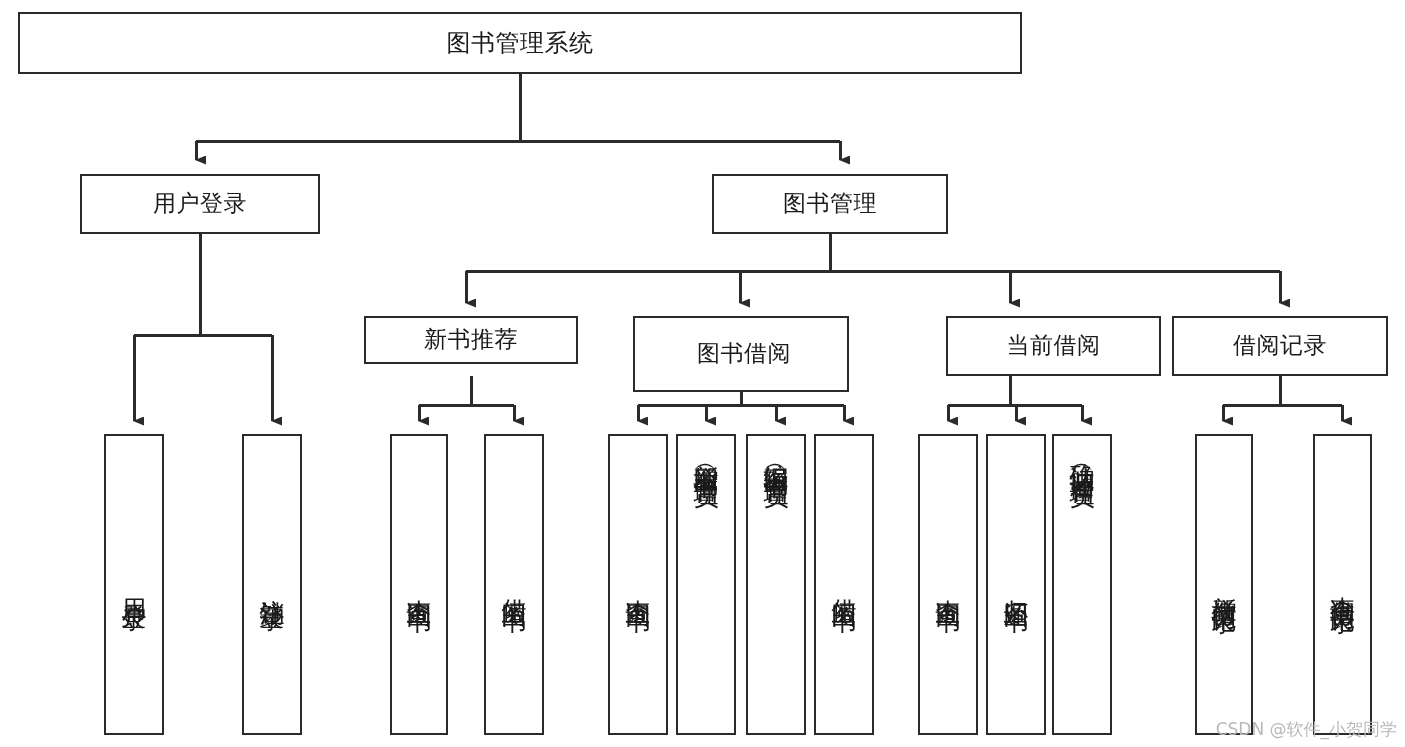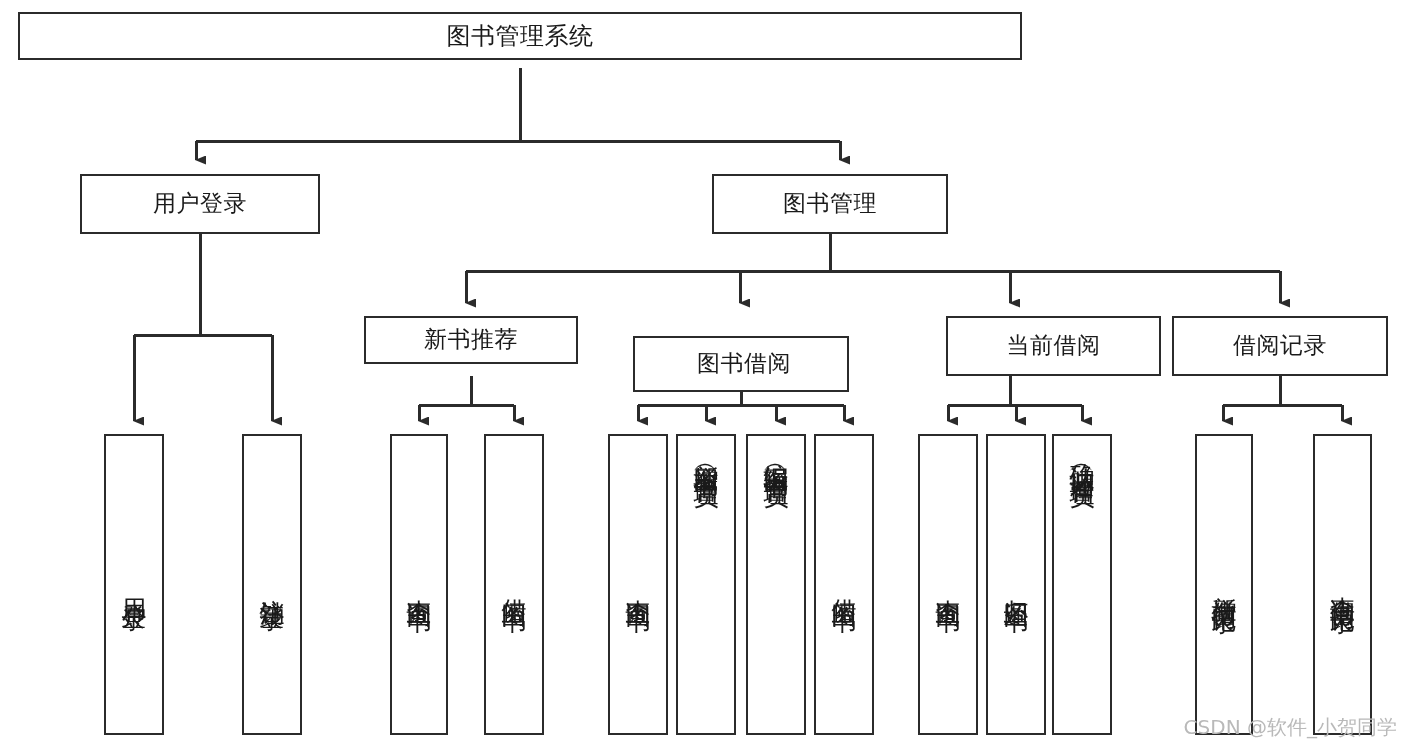--- a/index.html
+++ b/index.html
@@ -63,21 +63,21 @@
     margin: 0 auto;
   }
   .node.vertical.centered {
     align-items: center;
     padding-top: 0;
   }
   #watermark {
     position: absolute;
     right: 8px;
     bottom: 6px;
-    font-size: 20px;
+    font-size: 17px;
     color: #b9b9b9;
     z-index: 5;
     white-space: nowrap;
     font-family: "DejaVu Sans", "Liberation Sans", sans-serif;
   }
 </style>
 </head>
 <body>
 
 <div id="diagram-root">
@@ -125,37 +125,37 @@
       <path d="M1016,405 L1016,421" marker-end="url(#arrowhead)"></path>
       <path d="M1082,405 L1082,421" marker-end="url(#arrowhead)"></path>
 
       <path d="M1280,376 L1280,405"></path>
       <path d="M1223,405 L1342,405"></path>
       <path d="M1223,405 L1223,421" marker-end="url(#arrowhead)"></path>
       <path d="M1342,405 L1342,421" marker-end="url(#arrowhead)"></path>
     </g>
   </svg>
 
-  <div class="node root horizontal" style="left:18px; top:12px; width:1004px; height:48px;">
+  <div class="node root horizontal" style="left:18px; top:12px; width:1004px; height:62px;">
     <span class="node-label">图书管理系统</span>
   </div>
 
   <div class="node horizontal" style="left:80px; top:174px; width:240px; height:60px;">
     <span class="node-label">用户登录</span>
   </div>
 
   <div class="node horizontal" style="left:712px; top:174px; width:236px; height:60px;">
     <span class="node-label">图书管理</span>
   </div>
 
   <div class="node horizontal" style="left:364px; top:316px; width:214px; height:48px;">
     <span class="node-label">新书推荐</span>
   </div>
 
-  <div class="node horizontal" style="left:633px; top:336px; width:216px; height:56px;padding-left:6px;">
+  <div class="node horizontal" style="left:633px; top:316px; width:216px; height:76px;padding-left:6px;">
     <span class="node-label">图书借阅</span>
   </div>
 
   <div class="node horizontal" style="left:902px; top:316px; width:215px; height:60px;margin-left:44px;">
     <span class="node-label">当前借阅</span>
   </div>
 
   <div class="node horizontal" style="left:1172px; top:316px; width:216px; height:60px;">
     <span class="node-label">借阅记录</span>
   </div>

